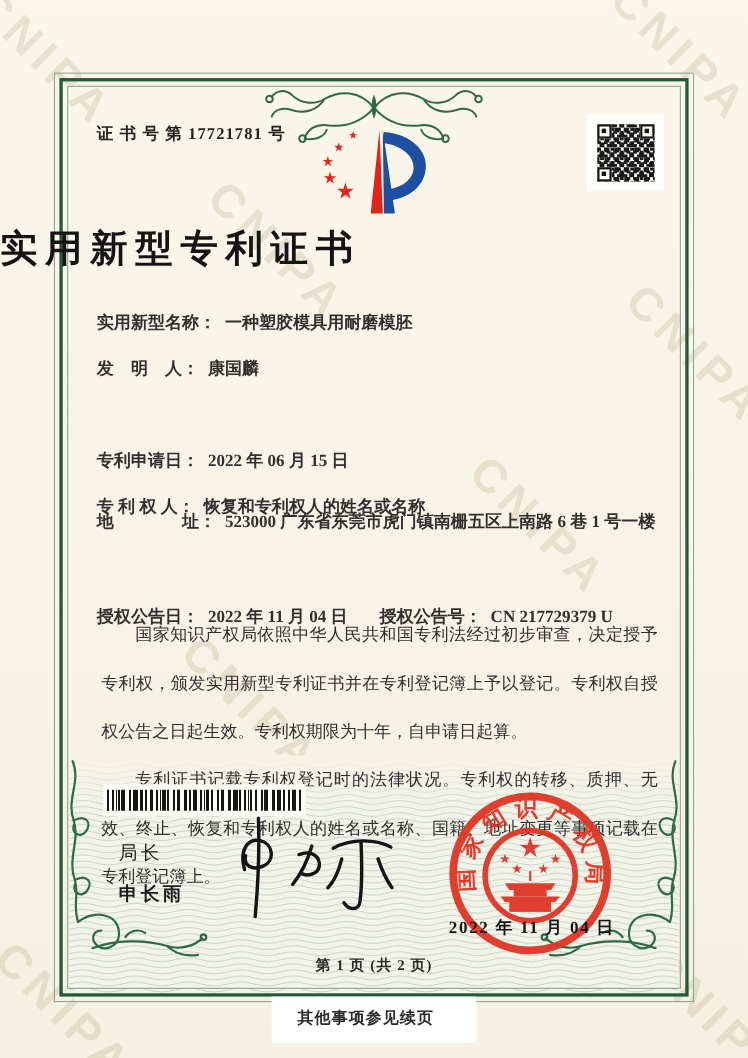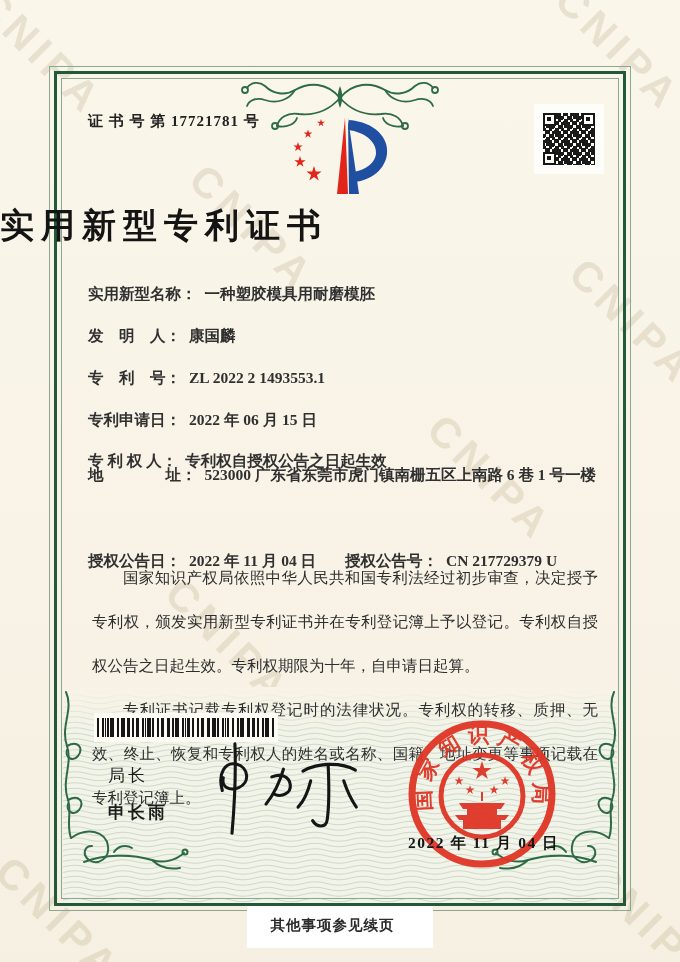--- a/index.html
+++ b/index.html
@@ -207,28 +207,25 @@
   </div>
 
   <div class="title">实用新型专利证书</div>
 
   <div class="field-row" style="top:283px">
     <span class="f-label">实用新型名称：</span><span class="f-value">一种塑胶模具用耐磨模胚</span>
   </div>
   <div class="field-row" style="top:325px">
     <span class="f-label">发　明　人：</span><span class="f-value">康国麟</span>
   </div>
-  <div class="field-row" style="top:367px">
-    <span class="f-label">专　利　号：</span><span class="f-value">ZL 2022 2 1493553.1</span>
-  </div>
   <div class="field-row" style="top:409px">
     <span class="f-label">专利申请日：</span><span class="f-value">2022 年 06 月 15 日</span>
   </div>
   <div class="field-row" style="top:450px">
-    <span class="f-label">专 利 权 人：</span><span class="f-value">专利权自授权公告之日起生效</span>
+    <span class="f-label">专 利 权 人：</span><span class="f-value">恢复和专利权人的姓名或名称</span>
   </div>
   <div class="field-row" style="top:464px">
     <span class="f-label">地　　　　址：</span><span class="f-value">523000 广东省东莞市虎门镇南栅五区上南路 6 巷 1 号一楼</span>
   </div>
   <div class="field-row" style="top:550px">
     <span class="f-label">授权公告日：</span><span class="f-value">2022 年 11 月 04 日</span>
     <span class="grant">
       <span class="f-label">授权公告号：</span><span class="f-value">CN 217729379 U</span>
     </span>
   </div>
@@ -273,17 +270,18 @@
       <use href="#star" transform="translate(118,82) scale(4.8)"></use>
       <path d="M95,93 L95,102" stroke="#df3424" stroke-width="2"></path>
       <path d="M72,104 H118 L114,110 H76 Z"></path>
       <rect x="80" y="110" width="30" height="6"></rect>
       <path d="M68,116 H122 L118,121 H72 Z"></path>
       <rect x="76" y="121" width="38" height="9"></rect>
     </g>
   </svg>
   <div class="seal-date">2022 年 11 月 04 日</div>
 
+  <div class="page-info">第 1 页 (共 2 页)</div>
   <div class="note-patch">
     <div class="note">其他事项参见续页</div>
   </div>
 
 </div>
 
 </body></html>

